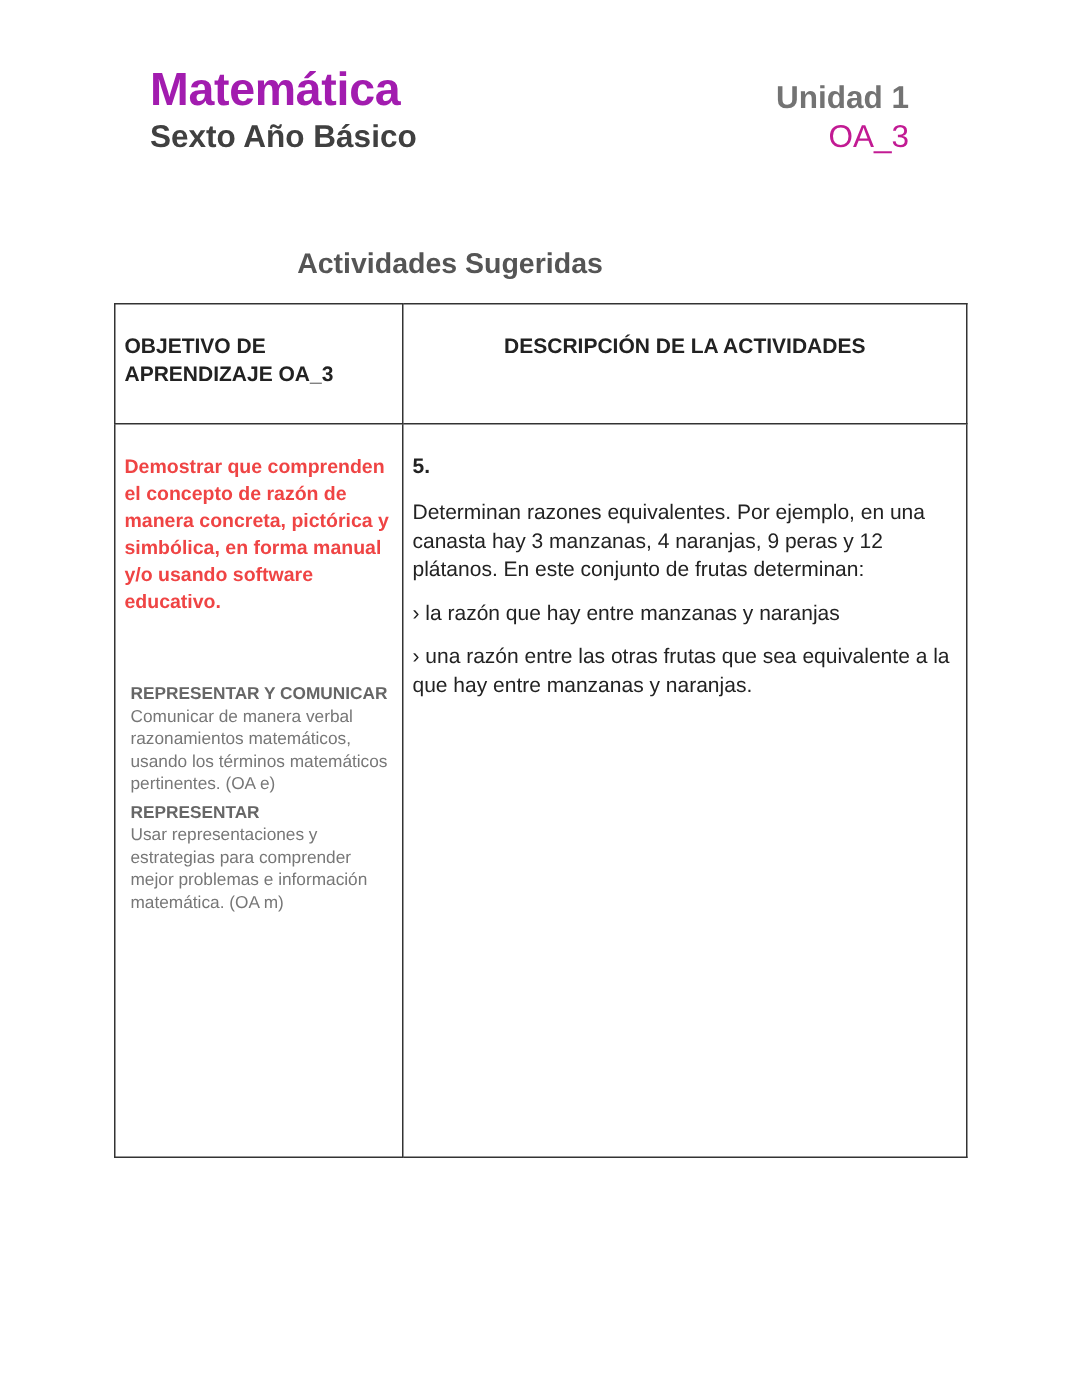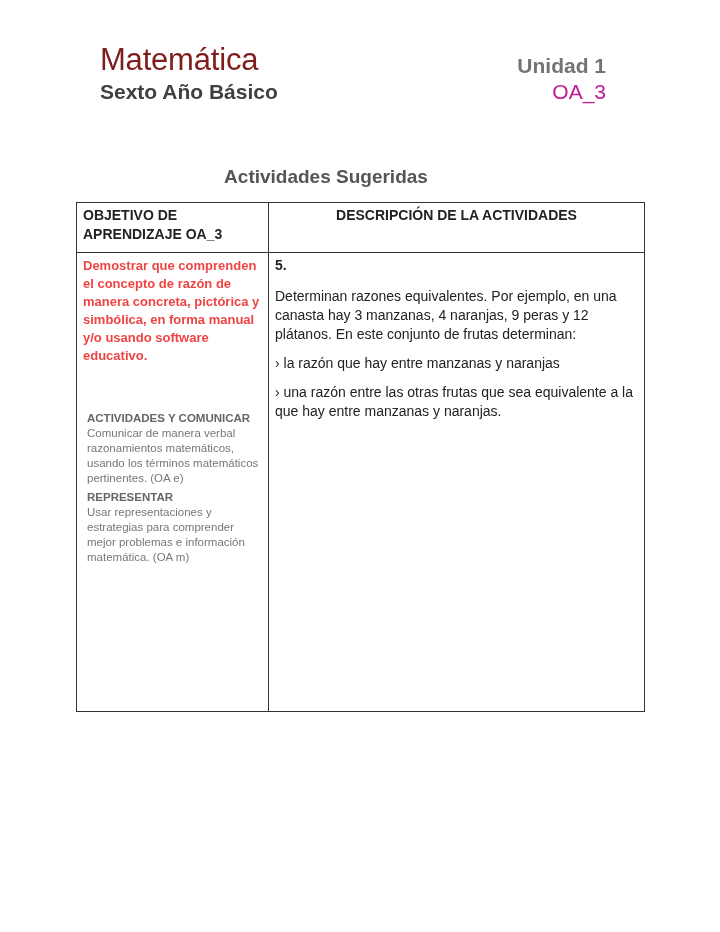--- a/index.html
+++ b/index.html
@@ -3,45 +3,45 @@
 <meta charset="utf-8">
 <style>
   html, body { margin: 0; padding: 0; }
   body {
     width: 720px; height: 932px; background: #ffffff; position: relative;
     font-family: "Liberation Sans", sans-serif; color: #222;
     overflow: hidden;
   }
   .subject {
     position: absolute; left: 100px; top: 42px;
-    font-size: 31px; font-weight: normal; color: #7f1d1d; letter-spacing: -0.2px;
+    font-size: 31px; font-weight: bold; color: #a21caf; letter-spacing: -0.2px;
   }
   .grade {
     position: absolute; left: 100px; top: 80px;
     font-size: 21px; font-weight: bold; color: #404040;
   }
   .unit {
     position: absolute; right: 114px; top: 54px;
     font-size: 21px; font-weight: bold; color: #737373; 
   }
   .oa-code {
     position: absolute; right: 114px; top: 80px;
     font-size: 21px; font-weight: normal; color: #c21a93; text-align: right;
   }
   .section-title {
     position: absolute; left: 0; width: 600px; top: 166px;
-    text-align: center; font-size: 19px; font-weight: bold; color: #555; margin-left: 26px;
+    text-align: center; font-size: 19px; font-weight: bold; color: #555;
   }
   table.activities {
     position: absolute; left: 76px; top: 202px;
     width: 568px; border-collapse: collapse;
     table-layout: fixed;
   }
   table.activities td, table.activities th {
-    border: 1.5px solid #333; vertical-align: top; padding: 3px 6px;
+    border: 1.5px solid #333; vertical-align: top; padding: 18px 6px;
   }
   .col-left { width: 192px; }
   .col-right { width: 376px; }
   th { font-size: 14px; font-weight: bold; color: #222; line-height: 19px; text-align: left; }
   th.center { text-align: center; }
   tr.header-row th { height: 43px; }
   tr.body-row td { height: 452px; }
   .objective {
     font-size: 13px; font-weight: bold; line-height: 18px; color: #ef4444; margin: 1px 0 0 0;
   }
@@ -69,21 +69,21 @@
   <tbody>
       <tr class="header-row">
     <th>OBJETIVO DE APRENDIZAJE OA_3</th>
     <th class="center">DESCRIPCIÓN DE LA ACTIVIDADES</th>
   </tr>
   <tr class="body-row">
     <td>
       <p class="objective">Demostrar que comprenden el concepto de razón de manera concreta, pictórica y simbólica, en forma manual y/o usando software educativo.</p>
       <div class="skills">
         <div class="skill-block">
-          <div class="skill-title">ACTIVIDADES Y COMUNICAR</div>
+          <div class="skill-title">REPRESENTAR Y COMUNICAR</div>
           <div>Comunicar de manera verbal razonamientos matemáticos, usando los términos matemáticos pertinentes. (OA e)</div>
         </div>
         <div class="skill-block">
           <div class="skill-title">REPRESENTAR</div>
           <div>Usar representaciones y estrategias para comprender mejor problemas e información matemática. (OA m)</div>
         </div>
       </div>
     </td>
     <td>
       <div class="act-number">5.</div>

